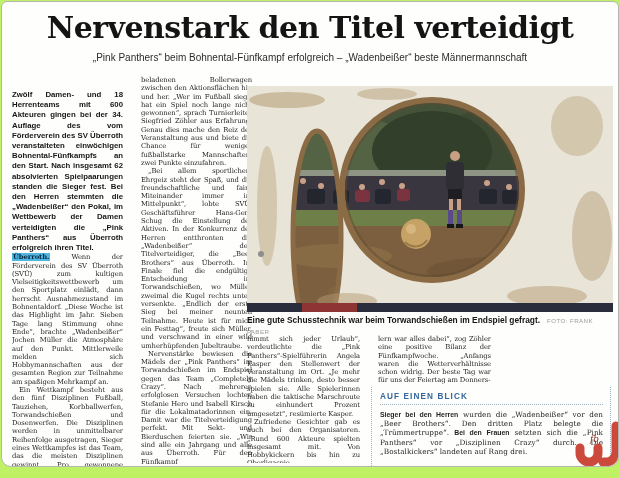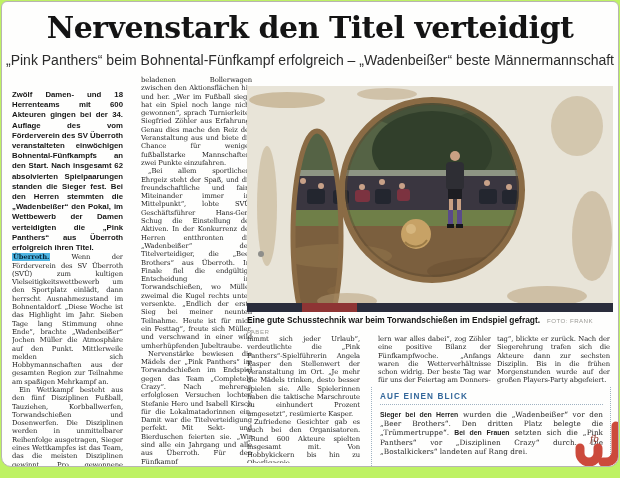--- a/index.html
+++ b/index.html
@@ -5,21 +5,21 @@
   html,body{margin:0;padding:0;background:#f6f5f2;}
   .viewport{position:relative;width:620px;height:478px;background:#bef264;overflow:hidden;
     font-family:"Liberation Sans",sans-serif;}
   .sheet{position:absolute;left:1px;top:1px;width:616px;height:464px;background:#fefefd;
     border:1px solid #b7b5b1;border-radius:6px 6px 10px 10px;overflow:hidden;}
 
   .headline{position:absolute;left:0;top:8px;width:100%;text-align:center;
     font-family:"DejaVu Serif",serif;font-weight:bold;font-size:30px;line-height:36px;
     letter-spacing:-.5px;color:#141414;}
   .subheadline{position:absolute;left:0;top:50px;width:100%;text-align:center;
-    font-size:14px;color:#2c2c2c;}
+    font-size:10px;color:#2c2c2c;}
 
   .col{position:absolute;overflow:hidden;text-align:justify;}
   .serif{font-family:"DejaVu Serif",serif;font-size:6.8px;line-height:8.3px;color:#1f1f1f;
     letter-spacing:-.1px;}
   .serif p{margin:0;}
   .serif p + p{text-indent:7px;}
 
   .col1{left:10px;top:88px;width:111px;height:390px;}
   .lead{font-family:"Liberation Sans",sans-serif;font-weight:bold;font-size:7.8px;
     line-height:10.2px;color:#161616;text-align:justify;margin:0;}
@@ -167,23 +167,20 @@
       <span>Eine gute Schusstechnik war beim Torwandschießen im Endspiel gefragt.</span><span class="credit">FOTO: FRANK FABER</span>
     </div>
 
     <div class="col col3 serif">
       <p>nimmt sich jeder Urlaub“, verdeutlichte die „Pink Panthers“-Spielführerin Angela Kasper den Stellenwert der Veranstaltung im Ort. „Je mehr die Mädels trinken, desto besser spielen sie. Alle Spielerinnen haben die taktische Marschroute zu einhundert Prozent umgesetzt“, resümierte Kasper.</p>
       <p>Zufriedene Gesichter gab es auch bei den Organisatoren. „Rund 600 Akteure spielten insgesamt mit. Von Hobbykickern bis hin zu Oberligaspie-</p>
     </div>
     <div class="col col4 serif">
       <p>lern war alles dabei“, zog Zöhler eine positive Bilanz der Fünfkampfwoche. „Anfangs waren die Wetterverhältnisse schon widrig. Der beste Tag war für uns der Feiertag am Donners-</p>
     </div>
-    <div class="col col5 serif">
-      <p>tag“, blickte er zurück. Nach der Siegerehrung trafen sich die Akteure dann zur sechsten Disziplin. Bis in die frühen Morgenstunden wurde auf der großen Players-Party abgefeiert.</p>
-    </div>
 
     <div class="infobox">
       <div class="infobox-title">AUF EINEN BLICK</div>
       <div class="infobox-rule"></div>
       <div class="infobox-body">
         <b>Sieger bei den Herren</b><span> wurden die „Wadenbeißer“ vor den „Beer Brothers“. Den dritten Platz belegte die „Trümmertruppe“. </span><b>Bei den Frauen</b><span> setzten sich die „Pink Panthers“ vor „Disziplinen Crazy“ durch. Die „Bostalkickers“ landeten auf Rang drei.</span>
       </div>
     </div>
 
     <div class="stamp">

